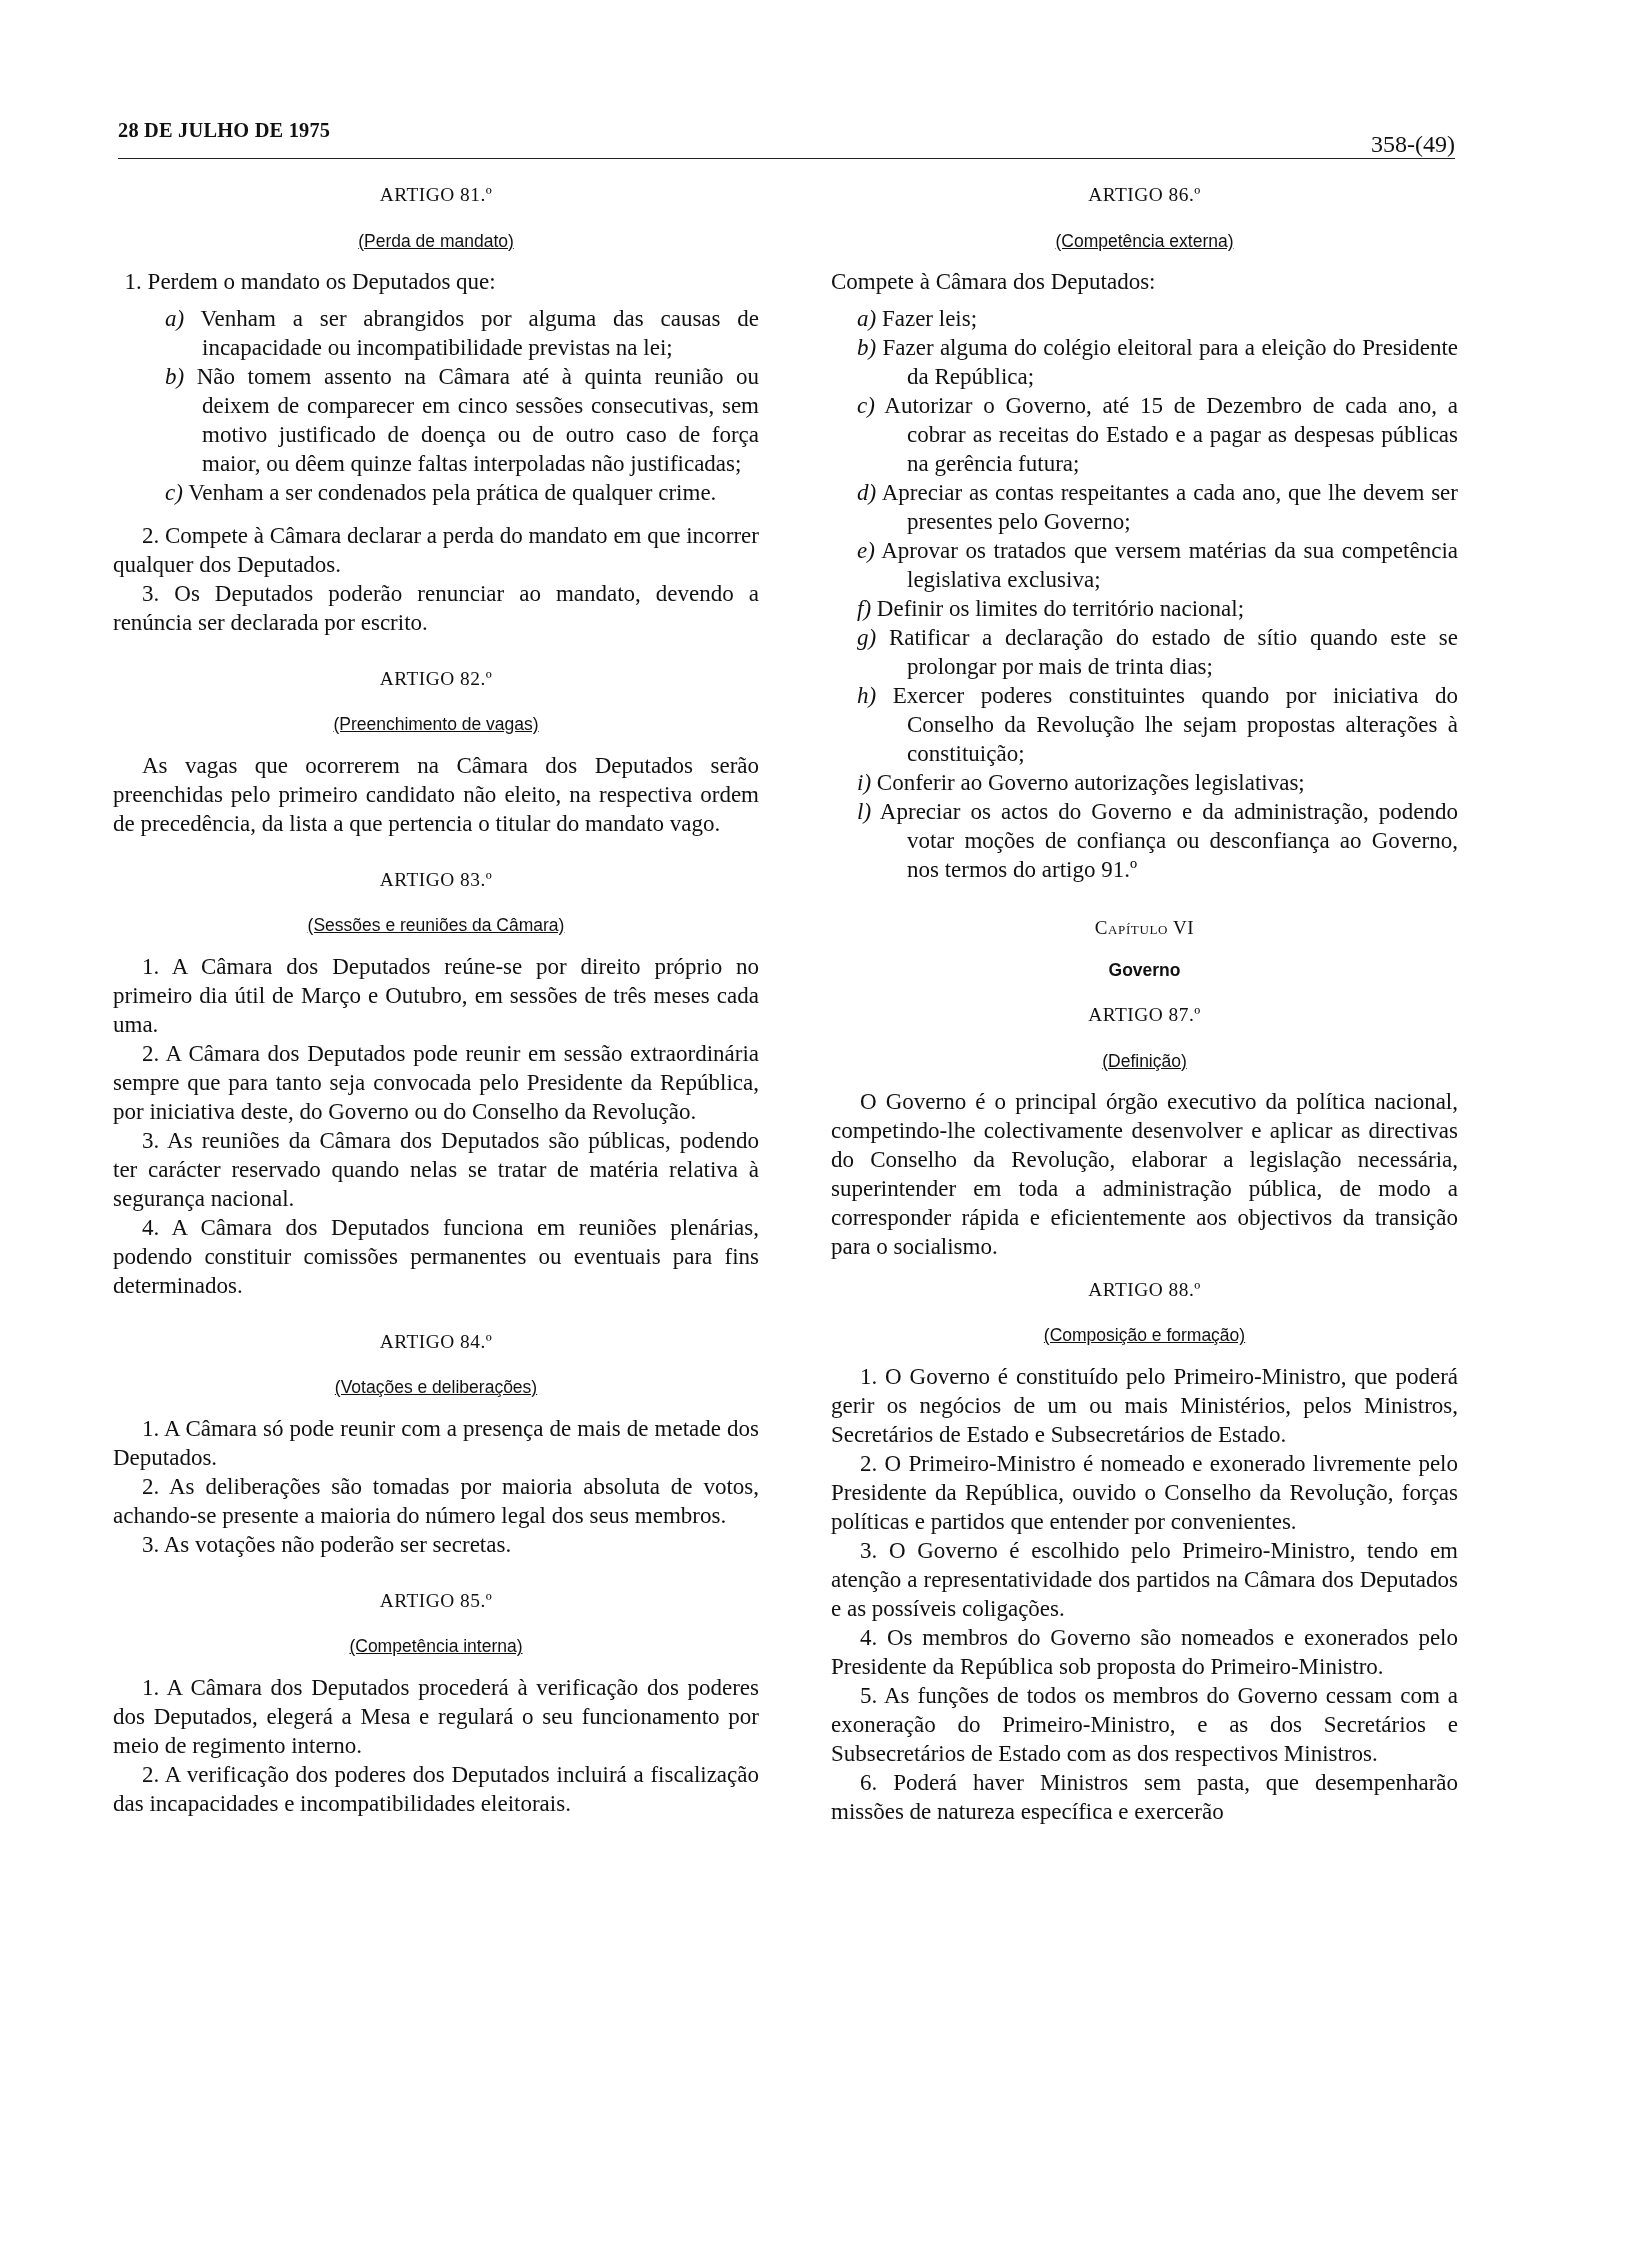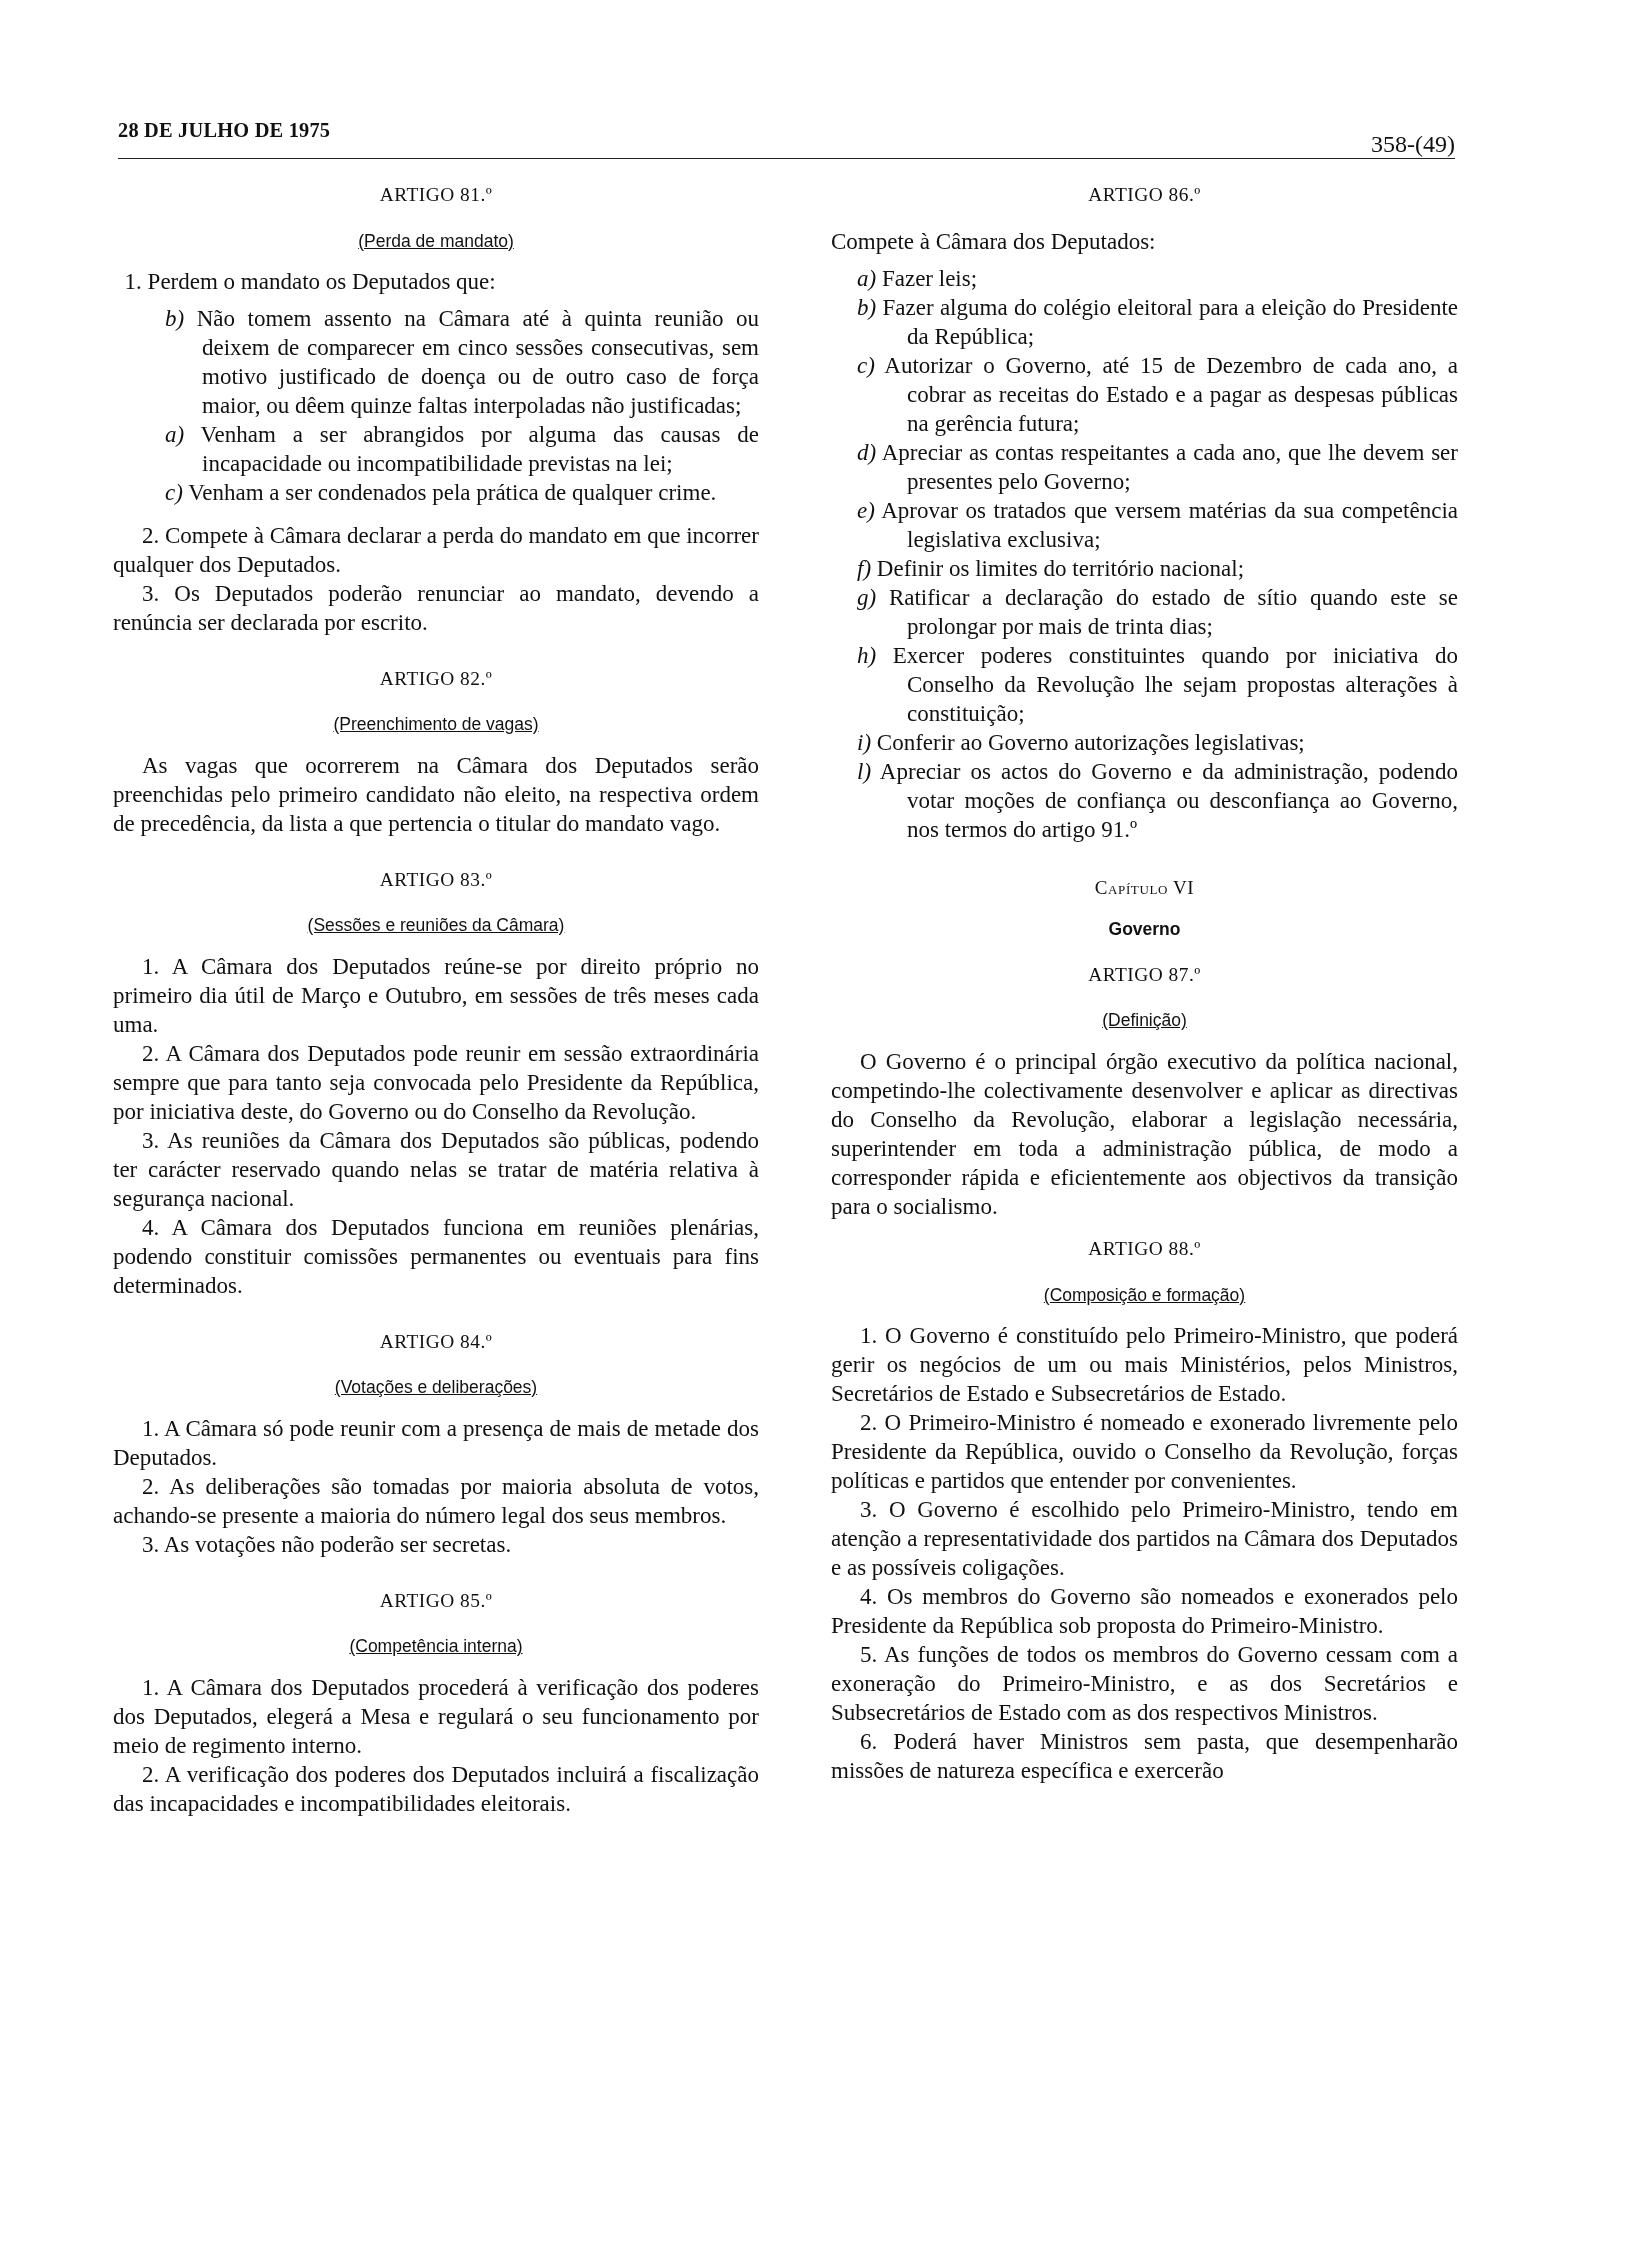--- a/index.html
+++ b/index.html
@@ -32,22 +32,22 @@
   <div class="hdr-page">358-(49)</div>
   <div class="hdr-rule"></div>
 </div>
 
 <div class="col left">
 
   <section>
     <div class="art-title">ARTIGO 81.º</div>
     <div class="art-sub">(Perda de mandato)</div>
     <p class="lead indented">1. Perdem o mandato os Deputados que:</p>
+    <p class="item"><span class="lbl">a)</span><span> Venham a ser abrangidos por alguma das causas de incapacidade ou incompatibilidade previstas na lei;</span></p>
     <p class="item"><span class="lbl">b)</span><span> Não tomem assento na Câmara até à quinta reunião ou deixem de comparecer em cinco sessões consecutivas, sem motivo justificado de doença ou de outro caso de força maior, ou dêem quinze faltas interpoladas não justificadas;</span></p>
-    <p class="item"><span class="lbl">a)</span><span> Venham a ser abrangidos por alguma das causas de incapacidade ou incompatibilidade previstas na lei;</span></p>
     <p class="item"><span class="lbl">c)</span><span> Venham a ser condenados pela prática de qualquer crime.</span></p>
     <div class="gap-s"></div>
     <p class="par">2. Compete à Câmara declarar a perda do mandato em que incorrer qualquer dos Deputados.</p>
     <p class="par">3. Os Deputados poderão renunciar ao mandato, devendo a renúncia ser declarada por escrito.</p>
   </section>
 
   <div class="gap"></div>
   <section>
     <div class="art-title">ARTIGO 82.º</div>
     <div class="art-sub">(Preenchimento de vagas)</div>
@@ -79,20 +79,21 @@
     <div class="art-sub">(Competência interna)</div>
     <p class="par">1. A Câmara dos Deputados procederá à verificação dos poderes dos Deputados, elegerá a Mesa e regulará o seu funcionamento por meio de regimento interno.</p>
     <p class="par">2. A verificação dos poderes dos Deputados incluirá a fiscalização das incapacidades e incompatibilidades eleitorais.</p>
   </section>
 </div>
 
 <div class="col right">
 
   <section>
     <div class="art-title">ARTIGO 86.º</div>
+    <div class="art-sub">(Competência externa)</div>
     <p class="lead">Compete à Câmara dos Deputados:</p>
     <p class="item"><span class="lbl">a)</span><span> Fazer leis;</span></p>
     <p class="item"><span class="lbl">b)</span><span> Fazer alguma do colégio eleitoral para a eleição do Presidente da República;</span></p>
     <p class="item"><span class="lbl">c)</span><span> Autorizar o Governo, até 15 de Dezembro de cada ano, a cobrar as receitas do Estado e a pagar as despesas públicas na gerência futura;</span></p>
     <p class="item"><span class="lbl">d)</span><span> Apreciar as contas respeitantes a cada ano, que lhe devem ser presentes pelo Governo;</span></p>
     <p class="item"><span class="lbl">e)</span><span> Aprovar os tratados que versem matérias da sua competência legislativa exclusiva;</span></p>
     <p class="item"><span class="lbl">f)</span><span> Definir os limites do território nacional;</span></p>
     <p class="item"><span class="lbl">g)</span><span> Ratificar a declaração do estado de sítio quando este se prolongar por mais de trinta dias;</span></p>
     <p class="item"><span class="lbl">h)</span><span> Exercer poderes constituintes quando por iniciativa do Conselho da Revolução lhe sejam propostas alterações à constituição;</span></p>
     <p class="item"><span class="lbl">i)</span><span> Conferir ao Governo autorizações legislativas;</span></p>

